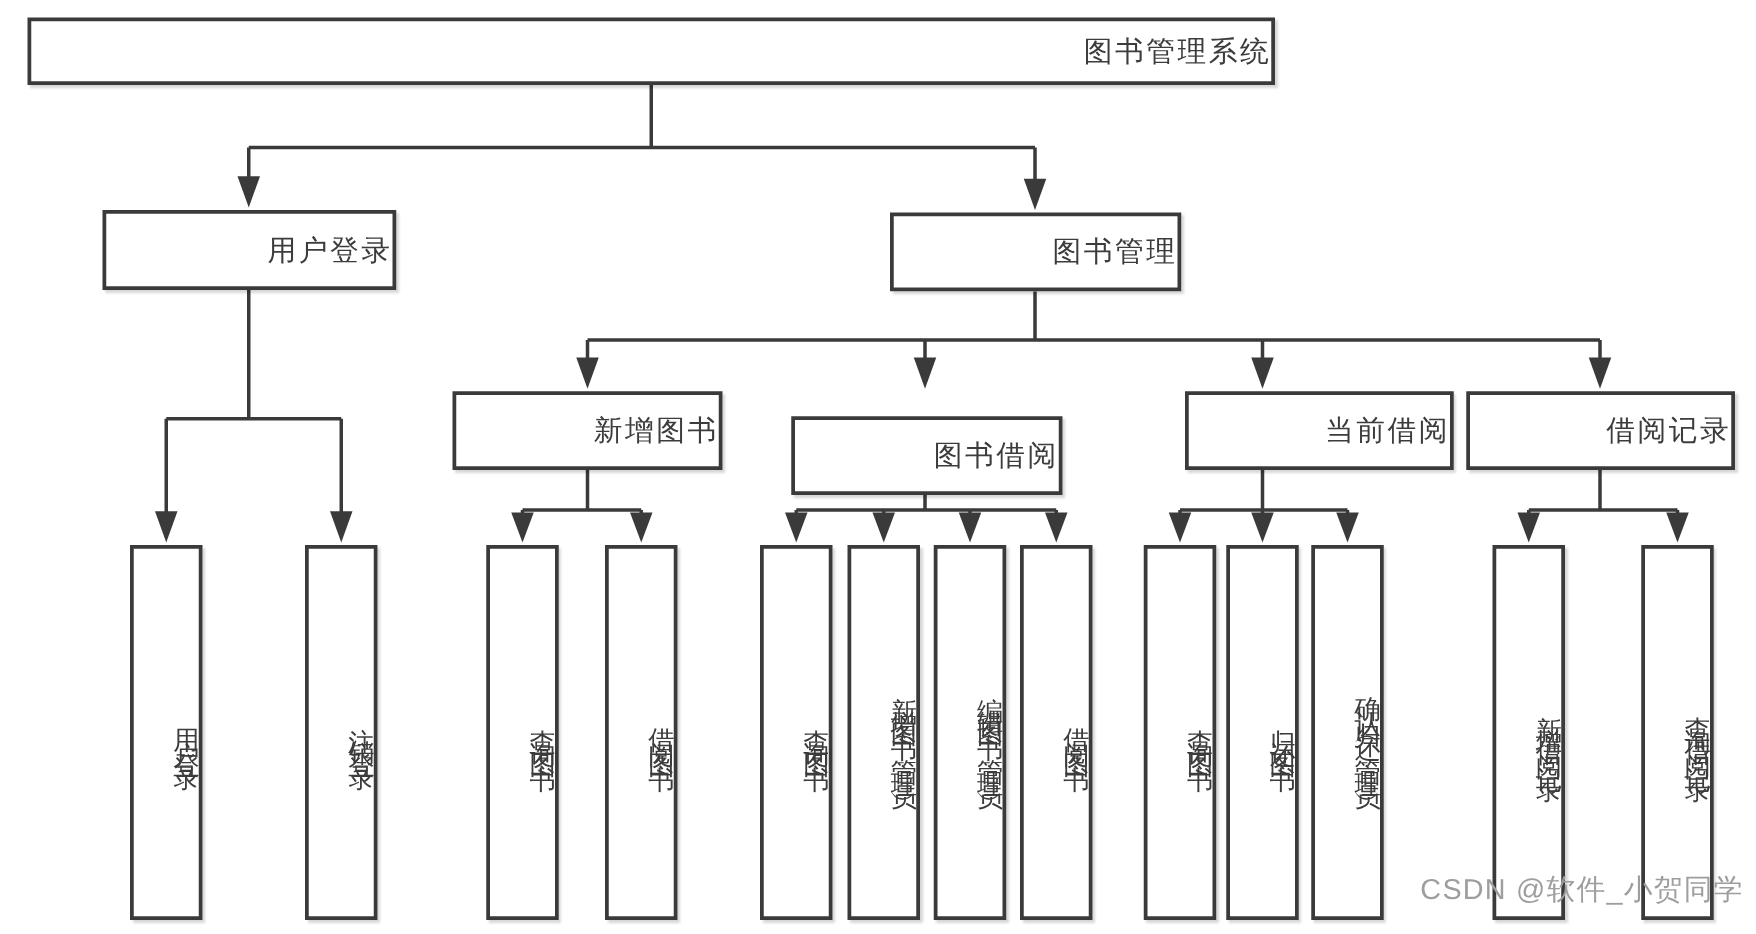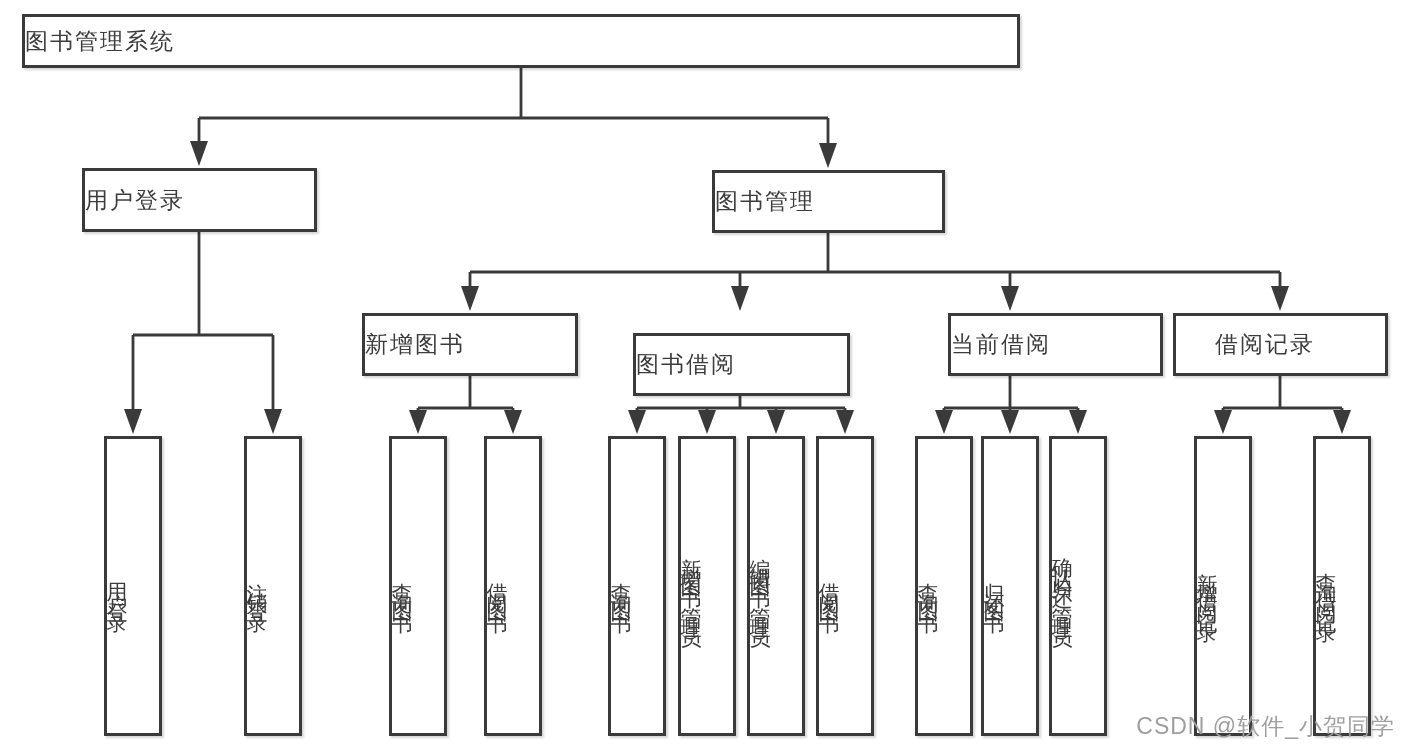--- a/index.html
+++ b/index.html
@@ -12,42 +12,42 @@
     font-family: "Liberation Sans", sans-serif;
     overflow: hidden;
   }
   .wires { position: absolute; left: 0; top: 0; }
   .node {
     position: absolute;
     background: #ffffff;
     border: 3px solid #3a3a3a;
     display: flex;
     align-items: center;
-    justify-content: flex-start;
+    justify-content: flex-end;
     box-shadow: 2px 2px 2px rgba(0,0,0,0.16);
   }
   .node .lbl {
     font-size: 23px;
     color: #3c3c3c;
     letter-spacing: 2px;
     white-space: nowrap;
   }
   .leaf .lbl {
     writing-mode: vertical-rl;
     text-orientation: mixed;
     font-size: 21px;
     letter-spacing: 10px;
     line-height: 1;
     white-space: nowrap;
     color: #3c3c3c;
   }
   .watermark {
     position: absolute;
     right: 10px;
-    bottom: 5px;
+    bottom: 20px;
     font-size: 23px;
     color: #9e9e9e;
     letter-spacing: 1px;
     z-index: 5;
   }
 </style>
 </head>
 <body>
 
 <div class="stage">

